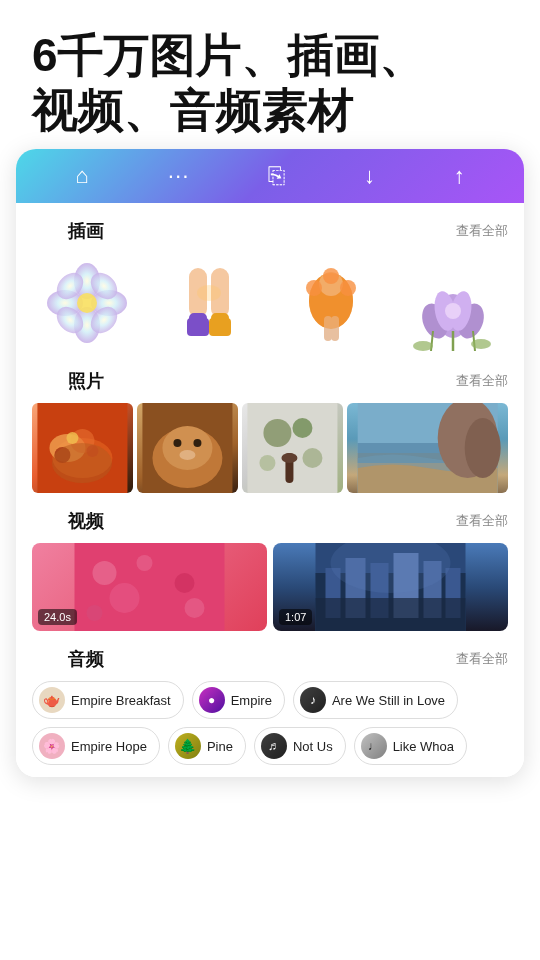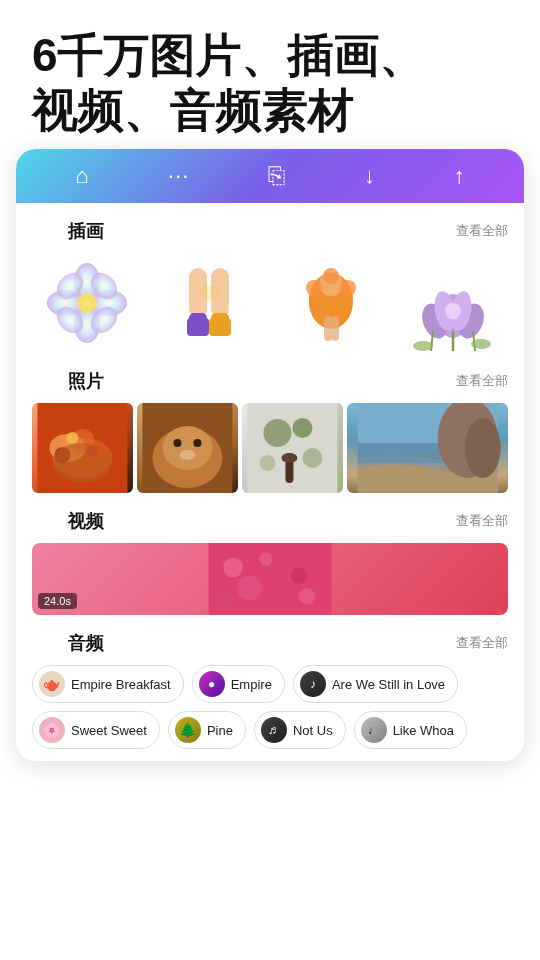--- a/index.html
+++ b/index.html
@@ -128,21 +128,21 @@
     }
 
     
     .videos-row {
       display: flex;
       gap: 6px;
       margin-bottom: 16px;
     }
     .video-item {
       flex: 1;
-      height: 72px;
+      height: 88px;
       border-radius: 8px;
       position: relative;
       overflow: hidden;
     }
     .video-pink {
       background: linear-gradient(135deg, #f080a0 0%, #e0405a 100%);
     }
     .video-city {
       background: linear-gradient(180deg, #4a7ab8 0%, #2a4a78 50%, #181828 100%);
     }
@@ -348,20 +348,38 @@
           <rect width="150" height="88" fill="#e04070"></rect>
           <circle cx="30" cy="30" r="12" fill="#f090b0" opacity="0.4"></circle>
           <circle cx="70" cy="20" r="8" fill="#f090b0" opacity="0.3"></circle>
           <circle cx="110" cy="40" r="10" fill="#c02050" opacity="0.4"></circle>
           <circle cx="50" cy="55" r="15" fill="#f070a0" opacity="0.3"></circle>
           <circle cx="120" cy="65" r="10" fill="#f090b0" opacity="0.3"></circle>
           <circle cx="20" cy="70" r="8" fill="#d05080" opacity="0.4"></circle>
         </svg>
         <div class="video-badge">24.0s</div>
       </div>
+      <div class="video-item video-city">
+        <svg width="100%" height="100%" viewBox="0 0 150 88">
+          <rect width="150" height="88" fill="#2a4878"></rect>
+          <rect y="30" width="150" height="58" fill="#1a3050"></rect>
+
+          <rect x="10" y="25" width="15" height="50" fill="#3a5890"></rect>
+          <rect x="30" y="15" width="20" height="60" fill="#4a68a0"></rect>
+          <rect x="55" y="20" width="18" height="55" fill="#3a5890"></rect>
+          <rect x="78" y="10" width="25" height="65" fill="#5a78b0"></rect>
+          <rect x="108" y="18" width="18" height="57" fill="#4a68a0"></rect>
+          <rect x="130" y="25" width="15" height="50" fill="#3a5890"></rect>
+
+          <rect y="55" width="150" height="33" fill="#1a2840" opacity="0.7"></rect>
+
+          <ellipse cx="75" cy="20" rx="60" ry="30" fill="#6080c0" opacity="0.2"></ellipse>
+        </svg>
+        <div class="video-badge">1:07</div>
+      </div>
     </div>
 
     <div class="section-header">
       <span class="section-title">音频</span>
       <span class="section-more">查看全部</span>
     </div>
     <div class="audio-chips">
       <div class="chip">
         <div class="chip-icon chip-icon-tea">🫖</div>
         <span>Empire Breakfast</span>
@@ -369,21 +387,21 @@
       <div class="chip">
         <div class="chip-icon chip-icon-empire" style="color:white;font-size:12px;">●</div>
         <span>Empire</span>
       </div>
       <div class="chip">
         <div class="chip-icon chip-icon-love" style="color:white;font-size:12px;">♪</div>
         <span>Are We Still in Love</span>
       </div>
       <div class="chip">
         <div class="chip-icon chip-icon-hope">🌸</div>
-        <span>Sweet Sweet</span>
+        <span>Empire Hope</span>
       </div>
       <div class="chip">
         <div class="chip-icon chip-icon-pine">🌲</div>
         <span>Pine</span>
       </div>
       <div class="chip">
         <div class="chip-icon chip-icon-notus" style="color:white;font-size:12px;">♬</div>
         <span>Not Us</span>
       </div>
       <div class="chip">

